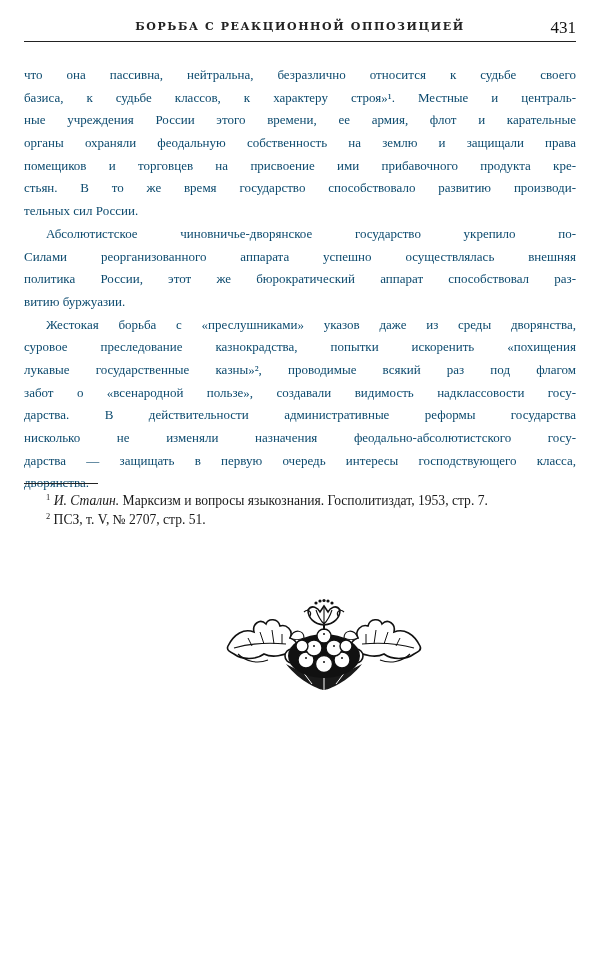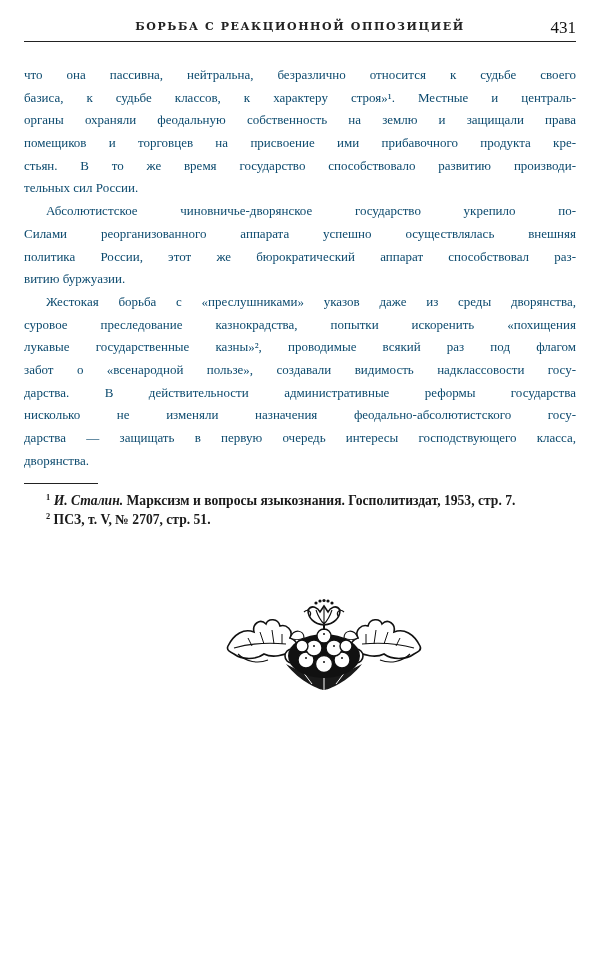--- a/index.html
+++ b/index.html
@@ -92,21 +92,20 @@
     }
     .footnotes {
       position: absolute;
       top: 492px;
       left: 22px;
       width: 530px;
       font-family: "Liberation Serif", serif;
       font-size: 13.6px;
       line-height: 18.5px;
       color: #1a1a1a;
-      font-weight: bold;
     }
     .fn {
       display: block;
       white-space: nowrap;
     }
     .fn sup, .body-text sup {
       font-size: 0.62em;
       vertical-align: 0.55em;
       line-height: 0;
     }
@@ -129,20 +128,21 @@
   <div class="running-head">
     <span class="running-title">БОРЬБА С РЕАКЦИОННОЙ ОППОЗИЦИЕЙ</span>
     <span class="page-number">431</span>
   </div>
   <div class="head-rule"></div>
 
   <div class="body-text">
     <div class="para">
       <span class="line">что она пассивна, нейтральна, безразлично относится к судьбе своего</span>
       <span class="line">базиса, к судьбе классов, к характеру строя»¹. Местные и централь-</span>
+      <span class="line">ные учреждения России этого времени, ее армия, флот и карательные</span>
       <span class="line">органы охраняли феодальную собственность на землю и защищали права</span>
       <span class="line">помещиков и торговцев на присвоение ими прибавочного продукта кре-</span>
       <span class="line">стьян. В то же время государство способствовало развитию производи-</span>
       <span class="line last">тельных сил России.</span>
     </div>
     <div class="para">
       <span class="line" style="padding-left:22px">Абсолютистское чиновничье-дворянское государство укрепило по-</span>
       <span class="line">Силами реорганизованного аппарата успешно осуществлялась внешняя</span>
       <span class="line">политика России, этот же бюрократический аппарат способствовал раз-</span>
       <span class="line last">витию буржуазии.</span>

